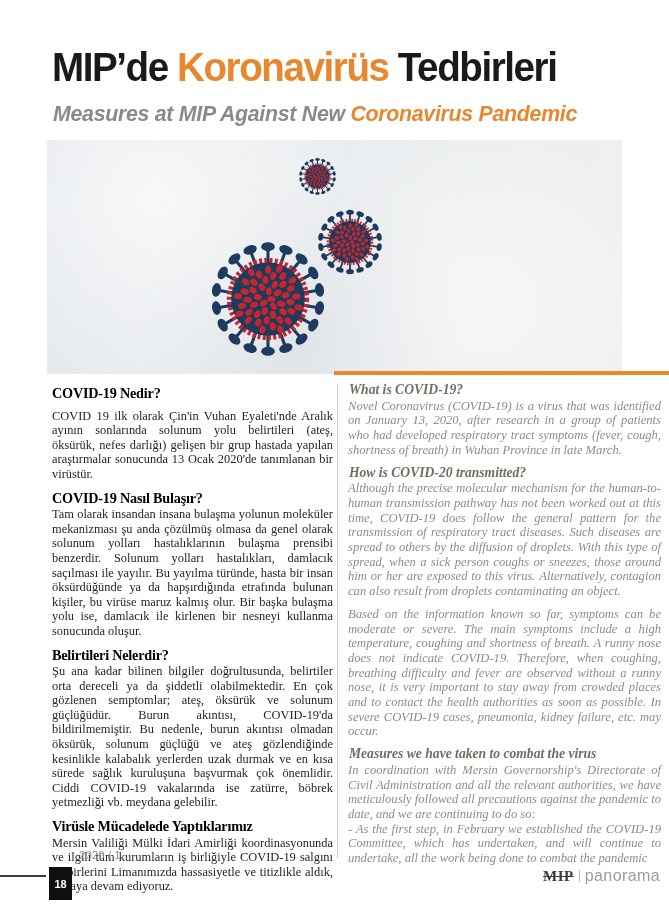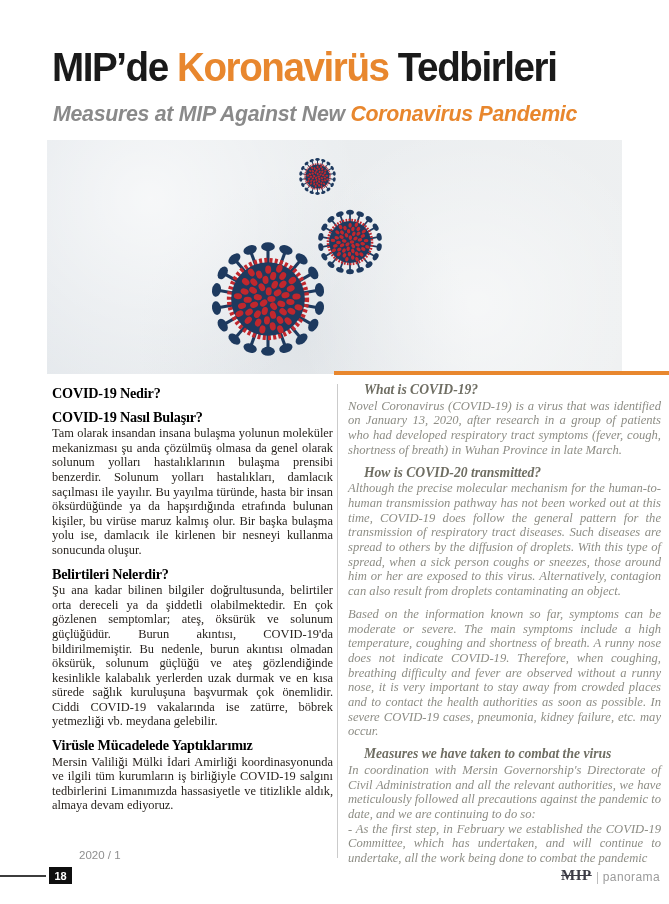--- a/index.html
+++ b/index.html
@@ -49,42 +49,42 @@
   .col-left .sec-first h3 { margin-bottom:8px; }
   .sub-label { font-style:italic; margin:7px 0 8px; }
 
   .divider { position:absolute; left:337px; top:384px; width:1px; height:474px; background:#cbcbcb; }
 
   .col-right {
     position:absolute; left:348px; top:383px; width:313px;
     font-style:italic; color:var(--english-gray,#8d8d85);
     font-size:12.6px; line-height:14.7px; text-align:justify;
   }
-  .col-right h3 { font-size:13.6px; color:#6f6e63; margin:0 16px 1px; }
+  .col-right h3 { font-size:13.6px; color:#6f6e63; margin:0 1px 1px; }
   .col-right .sec { margin-bottom:8px; }
   .col-right .sub-label { margin:8px 0 9px; }
 
   
   .page-rule  { position:absolute; left:0; top:875px; width:46px; height:2px; background:#3c3c3c; }
   .page-badge {
-    position:absolute; left:49px; top:867px; width:23px; height:17px; background:#0f0f0f;
+    position:absolute; left:49px; top:867px; width:23px; height:33px; background:#0f0f0f;
     color:#fff; font-family:"Liberation Sans", sans-serif; font-weight:bold; font-size:11px;
     display:flex; align-items:center; justify-content:center;
   }
   .issue {
     position:absolute; left:79px; top:849px;
     font-family:"Liberation Sans", sans-serif; font-size:11.5px; color:#8f8f8f;
   }
-  .logo { position:absolute; right:9px; top:867px; display:flex; align-items:flex-end; gap:5px; }
+  .logo { position:absolute; right:9px; top:867px; display:flex; align-items:center; gap:5px; }
   .logo-mip {
     font-family:"Liberation Serif", serif; font-weight:bold; font-size:15px;
     color:#3c3c46; text-decoration:line-through; letter-spacing:.5px;
   }
   .logo-sep { width:1px; height:12px; background:#bdbdbd; }
-  .logo-pan { font-family:"Liberation Sans", sans-serif; font-size:12px; color:#9b9b9b; letter-spacing:.4px; }
+  .logo-pan { font-family:"Liberation Sans", sans-serif; font-size:16px; color:#9b9b9b; letter-spacing:.4px; }
 </style>
 </head>
 <body>
 
 <div class="page">
 
   <h1 class="title"><span>MIP’de </span><span class="accent">Koronavirüs</span><span> Tedbirleri</span></h1>
   <h2 class="subtitle"><span>Measures at MIP Against New </span><span class="accent">Coronavirus Pandemic</span></h2>
 
   <figure class="hero">
@@ -459,20 +459,21 @@
           <ellipse cx="83.2" cy="34.5" rx="4.8" ry="3.5" fill="#C1272D" transform="rotate(111 83.2 34.5)"></ellipse>
           <ellipse cx="84.4" cy="105.5" rx="4.8" ry="3.5" fill="#C1272D" transform="rotate(68 84.4 105.5)"></ellipse>
         </svg>
       </div>
   </figure>
   <div class="accent-line"></div>
 
   <section class="col-left">
     <div class="sec sec-first">
       <h3>COVID-19 Nedir?</h3>
+      <p>COVID 19 ilk olarak Çin'in Vuhan Eyaleti'nde Aralık ayının sonlarında solunum yolu belirtileri (ateş, öksürük, nefes darlığı) gelişen bir grup hastada yapılan araştırmalar sonucunda 13 Ocak 2020'de tanımlanan bir virüstür.</p>
     </div>
     <div class="sec">
       <h3>COVID-19 Nasıl Bulaşır?</h3>
       <p>Tam olarak insandan insana bulaşma yolunun moleküler mekanizması şu anda çözülmüş olmasa da genel olarak solunum yolları hastalıklarının bulaşma prensibi benzerdir. Solunum yolları hastalıkları, damlacık saçılması ile yayılır. Bu yayılma türünde, hasta bir insan öksürdüğünde ya da hapşırdığında etrafında bulunan kişiler, bu virüse maruz kalmış olur. Bir başka bulaşma yolu ise, damlacık ile kirlenen bir nesneyi kullanma sonucunda oluşur.</p>
     </div>
     <div class="sec">
       <h3>Belirtileri Nelerdir?</h3>
       <p>Şu ana kadar bilinen bilgiler doğrultusunda, belirtiler orta dereceli ya da şiddetli olabilmektedir. En çok gözlenen semptomlar; ateş, öksürük ve solunum güçlüğüdür. Burun akıntısı, COVID-19'da bildirilmemiştir. Bu nedenle, burun akıntısı olmadan öksürük, solunum güçlüğü ve ateş gözlendiğinde kesinlikle kalabalık yerlerden uzak durmak ve en kısa sürede sağlık kuruluşuna başvurmak çok önemlidir. Ciddi COVID-19 vakalarında ise zatürre, böbrek yetmezliği vb. meydana gelebilir.</p>
     </div>
     <div class="sec">

